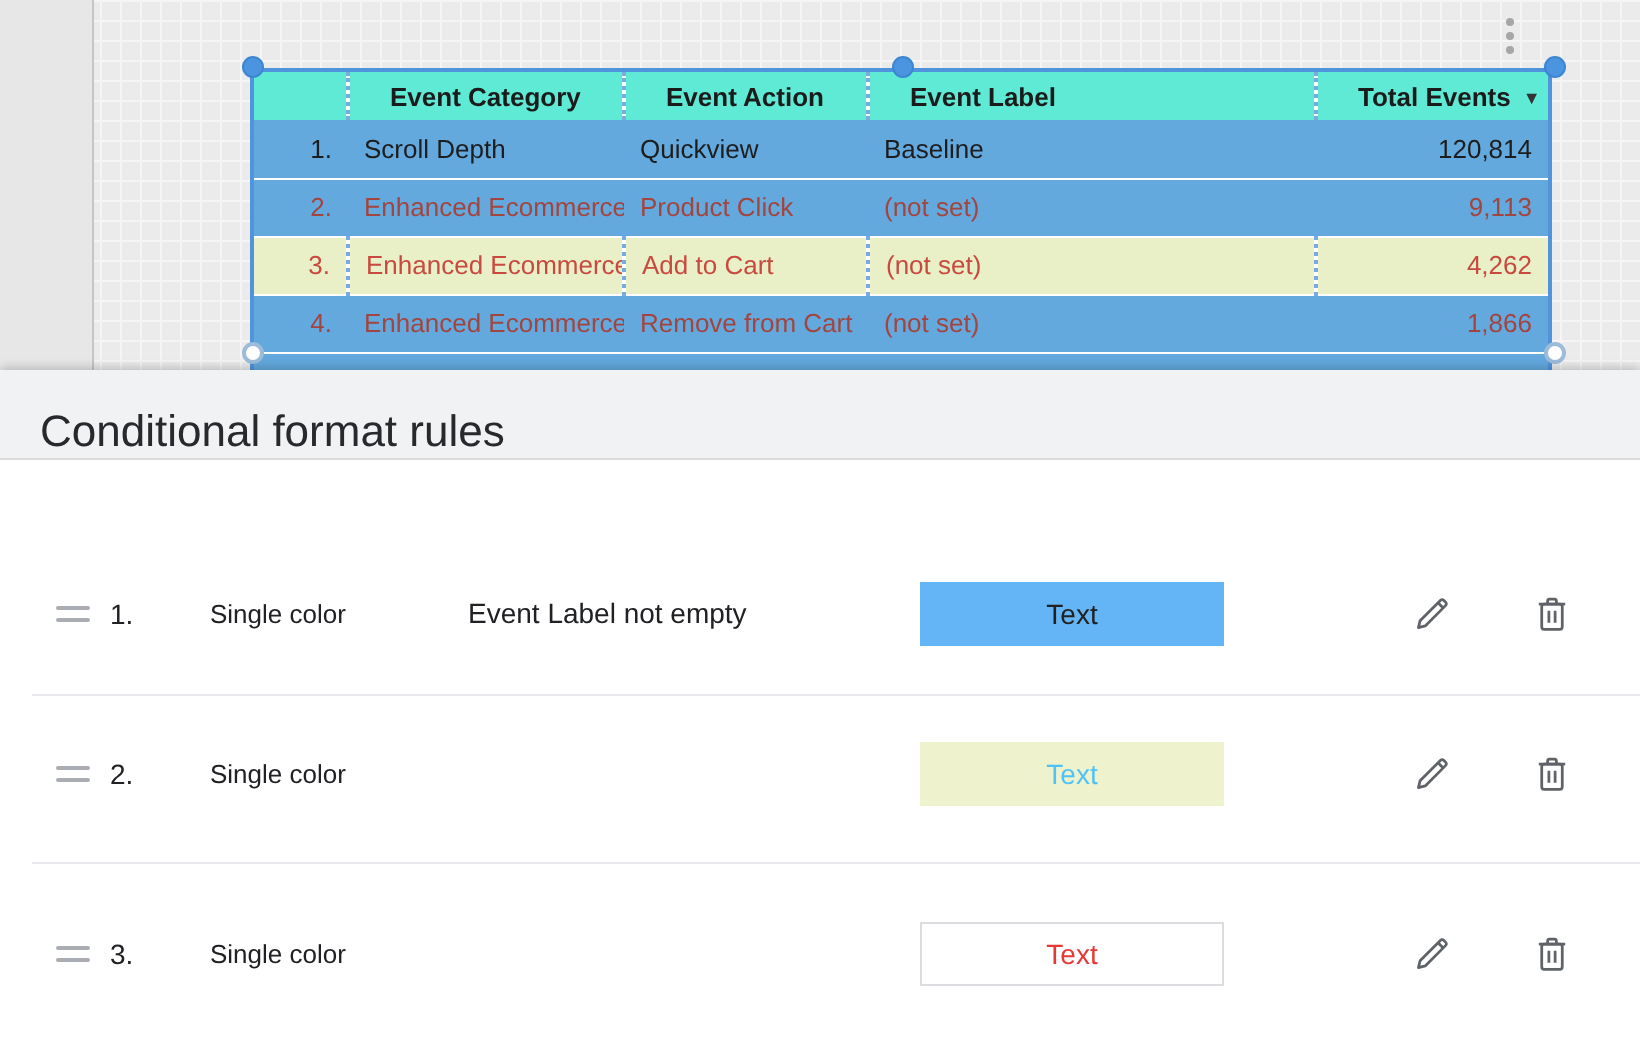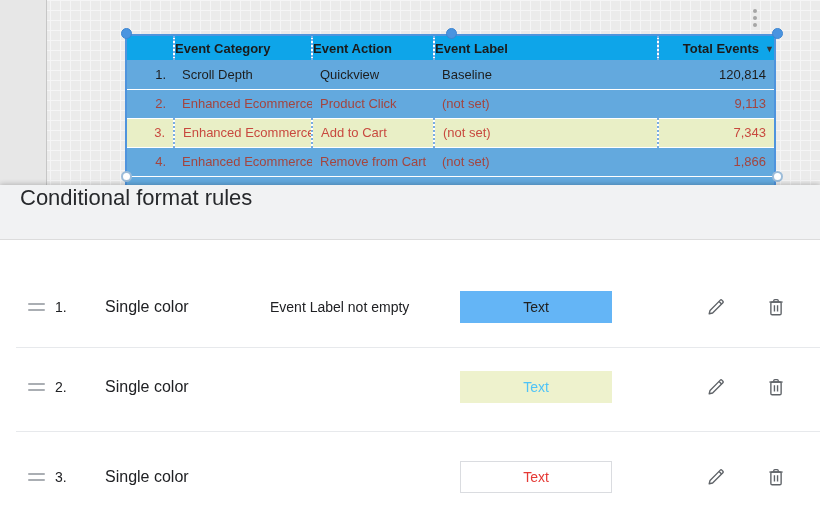--- a/index.html
+++ b/index.html
@@ -34,22 +34,22 @@
     position: absolute; left: 125px; top: 34px; width: 651px;
     border: 2px solid #4f94dd; background: #fff;
   }
   table { border-collapse: collapse; table-layout: fixed; width: 647px; font-size: 13px; }
   col.c-idx   { width: 47px; }
   col.c-cat   { width: 138px; }
   col.c-act   { width: 122px; }
   col.c-lab   { width: 224px; }
   col.c-tot   { width: 116px; }
   th {
-    background: #0ea5e9; height: 24px; font-weight: 700; color: #1b1b1b;
-    text-align: left; padding: 0 0; white-space: nowrap; overflow: hidden;
+    background: #5eead4; height: 24px; font-weight: 700; color: #1b1b1b;
+    text-align: left; padding: 0 20px; white-space: nowrap; overflow: hidden;
   }
   th + th { border-left: 2px dotted #79abe2; }
   td { height: 29px; padding: 0 8px; white-space: nowrap; overflow: hidden; }
   tbody tr + tr td { border-top: 1px solid rgba(255,255,255,0.5); }
   tr.row-blue   { background: #63a9de; }
   tr.row-yellow { background: #e9efc6; }
   tr.row-yellow td + td { border-left: 2px dotted #79abe2; }
   tr.text-black td { color: #1d1d1d; }
   tr.row-blue.text-red td   { color: #a3453f; }
   tr.row-yellow.text-red td { color: #c8493f; }
@@ -63,32 +63,32 @@
     background: #4a94e0; border: 1px solid #3d86d2; z-index: 5; cursor: pointer;
   }
   .handle.hollow { background: #ffffff; border: 2px solid #9cbcd9; }
 
   
   .panel {
     position: absolute; left: 0; top: 185px; width: 820px; height: 339px;
     background: #ffffff; box-shadow: 0 -1px 5px rgba(0,0,0,0.22); z-index: 10;
   }
   .panel-header {
-    height: 55px; background: #f1f2f3; border-bottom: 1px solid #dcdcdc;
-    display: flex; align-items: flex-start; padding-left: 20px;
+    height: 45px; background: #f1f2f3; border-bottom: 1px solid #dcdcdc;
+    display: flex; align-items: flex-end; padding-left: 20px;
   }
   .panel-title { font-size: 22px; font-weight: 400; color: #27292c; }
 
   .rule-row { position: absolute; left: 0; width: 820px; }
   .rule-row > * { position: absolute; top: 50%; transform: translateY(-50%); }
   .rr-handle { left: 28px; width: 17px; display: flex; flex-direction: column; gap: 4px; cursor: grab; }
   .rr-handle .bar { height: 2px; border-radius: 1px; background: #aaaeb3; }
   .rr-num  { left: 55px;  font-size: 14px; color: #202124; }
-  .rr-type { left: 105px; font-size: 16px; color: #202124; }
-  .rr-cond { left: 234px; width: 216px; font-size: 14px; color: #202124; line-height: 21px; margin-left: 36px; }
+  .rr-type { left: 105px; font-size: 13px; color: #202124; }
+  .rr-cond { left: 234px; width: 216px; font-size: 14px; color: #202124; line-height: 21px; }
   .rr-swatch {
     left: 460px; width: 152px; height: 32px;
     display: flex; align-items: center; justify-content: center; font-size: 14px;
   }
   .rr-icon {
     width: 26px; height: 26px; border: none; background: transparent; padding: 0;
     display: flex; align-items: center; justify-content: center; cursor: pointer;
   }
   .rr-edit   { left: 703px; }
   .rr-delete { left: 763px; }
@@ -137,21 +137,21 @@
             <td>Enhanced Ecommerce</td>
             <td>Product Click</td>
             <td>(not set)</td>
             <td class="col-total">9,113</td>
           </tr>
           <tr class="row-yellow text-red">
             <td class="col-idx">3.</td>
             <td>Enhanced Ecommerce</td>
             <td>Add to Cart</td>
             <td>(not set)</td>
-            <td class="col-total">7,343</td>
+            <td class="col-total">4,262</td>
           </tr>
           <tr class="row-blue text-red">
             <td class="col-idx">4.</td>
             <td>Enhanced Ecommerce</td>
             <td>Remove from Cart</td>
             <td>(not set)</td>
             <td class="col-total">1,866</td>
           </tr>
           <tr class="row-blue text-red">
             <td class="col-idx">5.</td>

